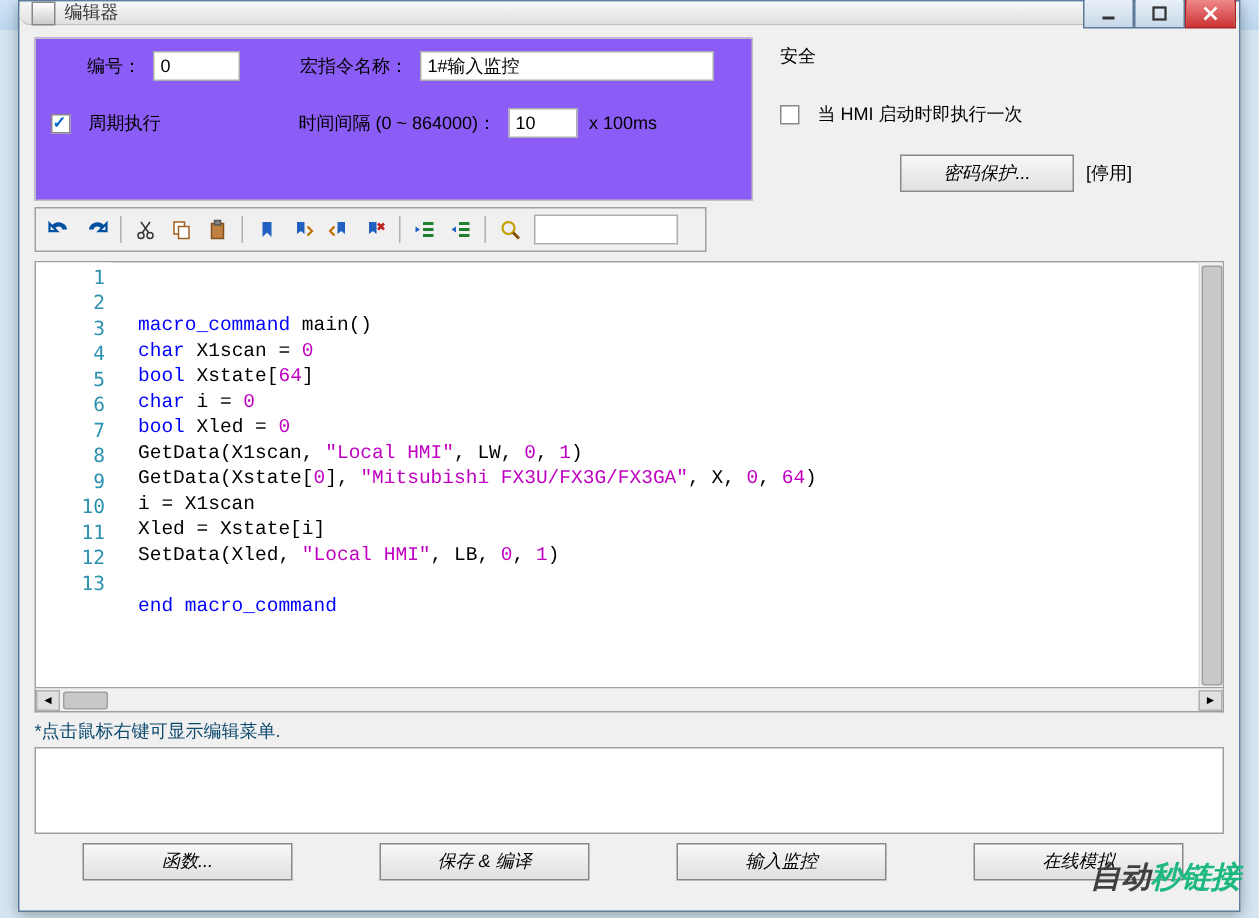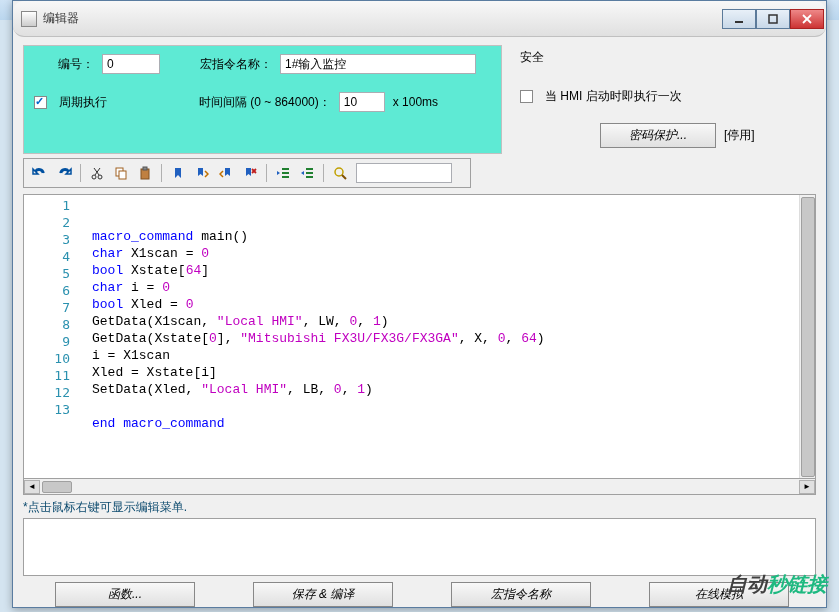--- a/index.html
+++ b/index.html
@@ -1,27 +1,27 @@
 <!DOCTYPE html>
 <html><head>
 <meta charset="utf-8">
 <style>
 * { box-sizing: border-box; margin: 0; padding: 0; }
 body { font-family: "Microsoft YaHei", SimSun, Tahoma, sans-serif; font-size: 12px; background: #d4e4f0; width: 839px; height: 612px; overflow: hidden; position: relative; }
 .window { position: absolute; left: 12px; top: 0; width: 815px; height: 608px; background: #f0f0f0; border: 1px solid #5a7ca0; box-shadow: 0 2px 8px rgba(0,0,0,0.3); }
-.titlebar { height: 36px; background: linear-gradient(#f8f8f8, #e0e0e0); display: flex; align-items: center; padding: 0 2px 0 8px; border-bottom: 1px solid #c0c0c0; border-radius: 11px; }
+.titlebar { height: 16px; background: linear-gradient(#f8f8f8, #e0e0e0); display: flex; align-items: center; padding: 0 2px 0 8px; border-bottom: 1px solid #c0c0c0; border-radius: 11px; }
 .titlebar-icon { width: 16px; height: 16px; background: linear-gradient(#fff, #ccc); border: 1px solid #888; margin-right: 6px; }
 .titlebar-title { flex: 1; color: #333; }
 .titlebar-btns { display: flex; gap: 0; }
 .titlebar-btn { width: 34px; height: 20px; border: 1px solid #5b7a9a; background: linear-gradient(#e8f0f8, #c8d8e8); display: flex; align-items: center; justify-content: center; font-size: 10px; color: #222; cursor: pointer; }
 .titlebar-btn.close { background: linear-gradient(#e88, #c33); color: #fff; border-color: #a22; }
 .titlebar-btn svg { width: 10px; height: 10px; }
 .content { padding: 8px 10px; display: flex; flex-direction: column; height: calc(100% - 28px); }
 .toprow { display: flex; gap: 14px; margin-bottom: 4px; }
-.left-panel { flex: 1; border: 1px solid #c0c0c0; padding: 8px 10px; background: #5eead4; }
+.left-panel { flex: 1; border: 1px solid #c0c0c0; padding: 8px 10px; background: #8b5cf6; }
 .right-panel { width: 300px; padding: 4px 0 0 4px; }
 .form-row { display: flex; align-items: center; gap: 8px; margin-bottom: 6px; }
 .label { text-align: right; }
 .input { border: 1px solid #abadb3; padding: 2px 4px; height: 20px; background: #fff; font-size: 12px; }
 .checkbox { width: 13px; height: 13px; border: 1px solid #888; background: #fff; display: inline-block; position: relative; margin-right: 4px; cursor: pointer; }
 .checkbox.checked::after { content: "✓"; color: #0066cc; font-size: 11px; position: absolute; top: -2px; left: 0; font-weight: bold; }
 .group-title { margin-bottom: 4px; }
 .toolbar-row { display: flex; align-items: center; gap: 20px; margin-bottom: 6px; }
 .toolbar-box { border: 1px solid #a0a0a0; background: #f0f0f0; padding: 4px 6px; display: flex; align-items: center; gap: 4px; width: 448px; }
 .tool-btn { width: 20px; height: 20px; display: flex; align-items: center; justify-content: center; cursor: pointer; border: 1px solid transparent; }
@@ -220,19 +220,19 @@
       <div style="flex:1"></div>
       <div class="hscroll-btn">►</div>
     </div>
 
     <div class="hint">*点击鼠标右键可显示编辑菜单.</div>
     <div class="bottom-text"></div>
 
     <div class="bottom-btns">
       <button class="btn">函数...</button>
       <button class="btn">保存 &amp; 编译</button>
-      <button class="btn">宏指令名称</button>
+      <button class="btn">输入监控</button>
       <button class="btn">在线模拟</button>
     </div>
   </div>
 </div>
 
 <div class="watermark"><span class="b">自动</span>秒链接</div>
 
 </body></html>

